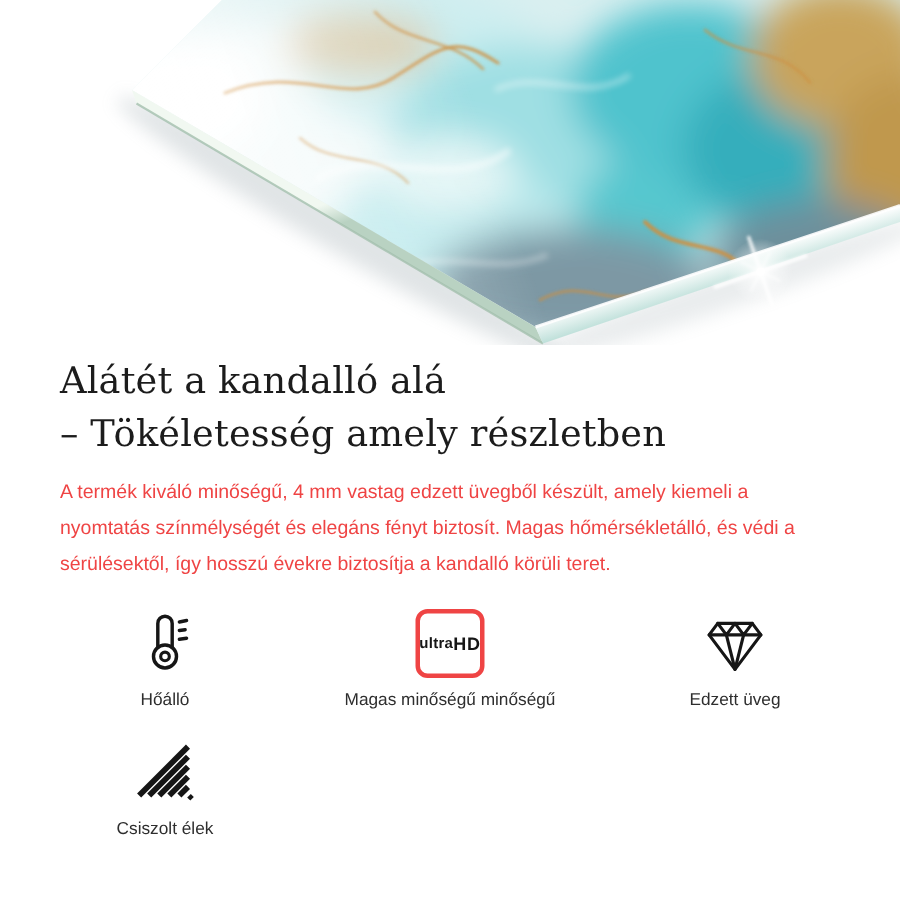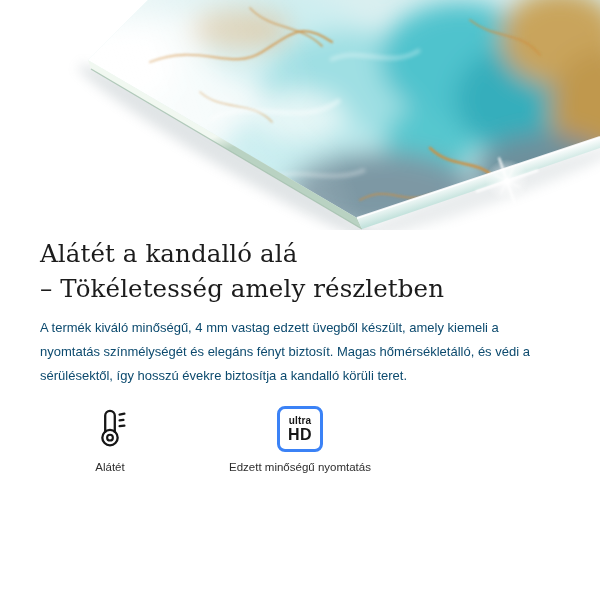--- a/index.html
+++ b/index.html
@@ -18,21 +18,21 @@
     font-size:24.5px;
     line-height:35px;
     color:#1c1c1c;
     letter-spacing:0.1px;
   }
   .desc{
     margin:10px 40px 0 40px;
     width:522px;
     font-size:13px;
     line-height:24px;
-    color:#0c4a6e;
+    color:#ef4444;
   }
   .features{
     margin:18px 15px 0 15px;
     display:grid;
     grid-template-columns:repeat(3,1fr);
     row-gap:18px;
   }
   .feature{
     display:flex;flex-direction:column;align-items:center;
   }
@@ -40,26 +40,26 @@
     height:46px;width:60px;display:flex;align-items:center;justify-content:center;
   }
   .feature .label{
     margin-top:8px;
     font-size:11.5px;
     color:#2e2e2e;
     text-align:center;
     line-height:14px;
   }
   .uhd{
-    width:40px;height:40px;border:3px solid #3b82f6;border-radius:8px;
-    display:flex;flex-direction:column;align-items:center;justify-content:center;
+    width:40px;height:40px;border:3px solid #ef4444;border-radius:8px;
+    display:flex;flex-direction:row;align-items:center;justify-content:center;
     color:#161616;
   }
   .uhd .t{font-size:10px;font-weight:700;line-height:11px;letter-spacing:0.2px;}
-  .uhd .b{font-size:16px;font-weight:700;line-height:17px;letter-spacing:0.5px;}
+  .uhd .b{font-size:12px;font-weight:700;line-height:17px;letter-spacing:0.5px;}
 </style>
 </head>
 <body>
 
 <div class="page">
 
   <div class="hero">
     <svg width="600" height="230" viewBox="0 0 600 230">
       <defs>
         <clipPath id="panelClip">
@@ -168,31 +168,55 @@
       <div class="icon-box">
         <svg width="46" height="46" viewBox="0 0 48 48" fill="none" stroke="#161616" stroke-width="2.4" stroke-linecap="round">
           <path d="M19,27 V10 a5,5 0 0 1 10,0 V27"></path>
           <circle cx="24" cy="33" r="8"></circle>
           <circle cx="24" cy="33" r="3" stroke-width="2.2"></circle>
           <line x1="34" y1="9" x2="39" y2="8"></line>
           <line x1="34" y1="15" x2="38" y2="14.4"></line>
           <line x1="34" y1="21" x2="39" y2="20.4"></line>
         </svg>
       </div>
-      <div class="label">Alátét</div>
+      <div class="label">Hőálló</div>
     </div>
 
     <div class="feature">
       <div class="icon-box">
         <div class="uhd">
           <span class="t">ultra</span>
           <span class="b">HD</span>
         </div>
       </div>
-      <div class="label">Edzett minőségű nyomtatás</div>
-    </div>
-
-
-
+      <div class="label">Magas minőségű minőségű</div>
+    </div>
+
+
+    <div class="feature">
+      <div class="icon-box">
+        <svg width="46" height="46" viewBox="0 0 48 48" fill="none" stroke="#161616" stroke-width="2.2" stroke-linecap="round" stroke-linejoin="round">
+          <path d="M12,10 H36 L42,18 L24,42 L6,18 Z"></path>
+          <path d="M6,18 H42"></path>
+          <path d="M12,10 L18,18 L24,10 L30,18 L36,10"></path>
+          <path d="M18,18 L24,42 L30,18"></path>
+        </svg>
+      </div>
+      <div class="label">Edzett üveg</div>
+    </div>
+
+    <div class="feature">
+      <div class="icon-box">
+        <svg width="46" height="46" viewBox="0 0 48 48" stroke="#161616" stroke-width="4" stroke-linecap="butt">
+          <line x1="6" y1="40" x2="40" y2="6"></line>
+          <line x1="13" y1="40" x2="40" y2="13"></line>
+          <line x1="20" y1="40" x2="40" y2="20"></line>
+          <line x1="27" y1="40" x2="40" y2="27"></line>
+          <line x1="34" y1="40" x2="40" y2="34"></line>
+          <line x1="40.5" y1="42.5" x2="43" y2="40" stroke-width="3"></line>
+        </svg>
+      </div>
+      <div class="label">Csiszolt élek</div>
+    </div>
 
 
   </div>
 </div>
 
 </body></html>

